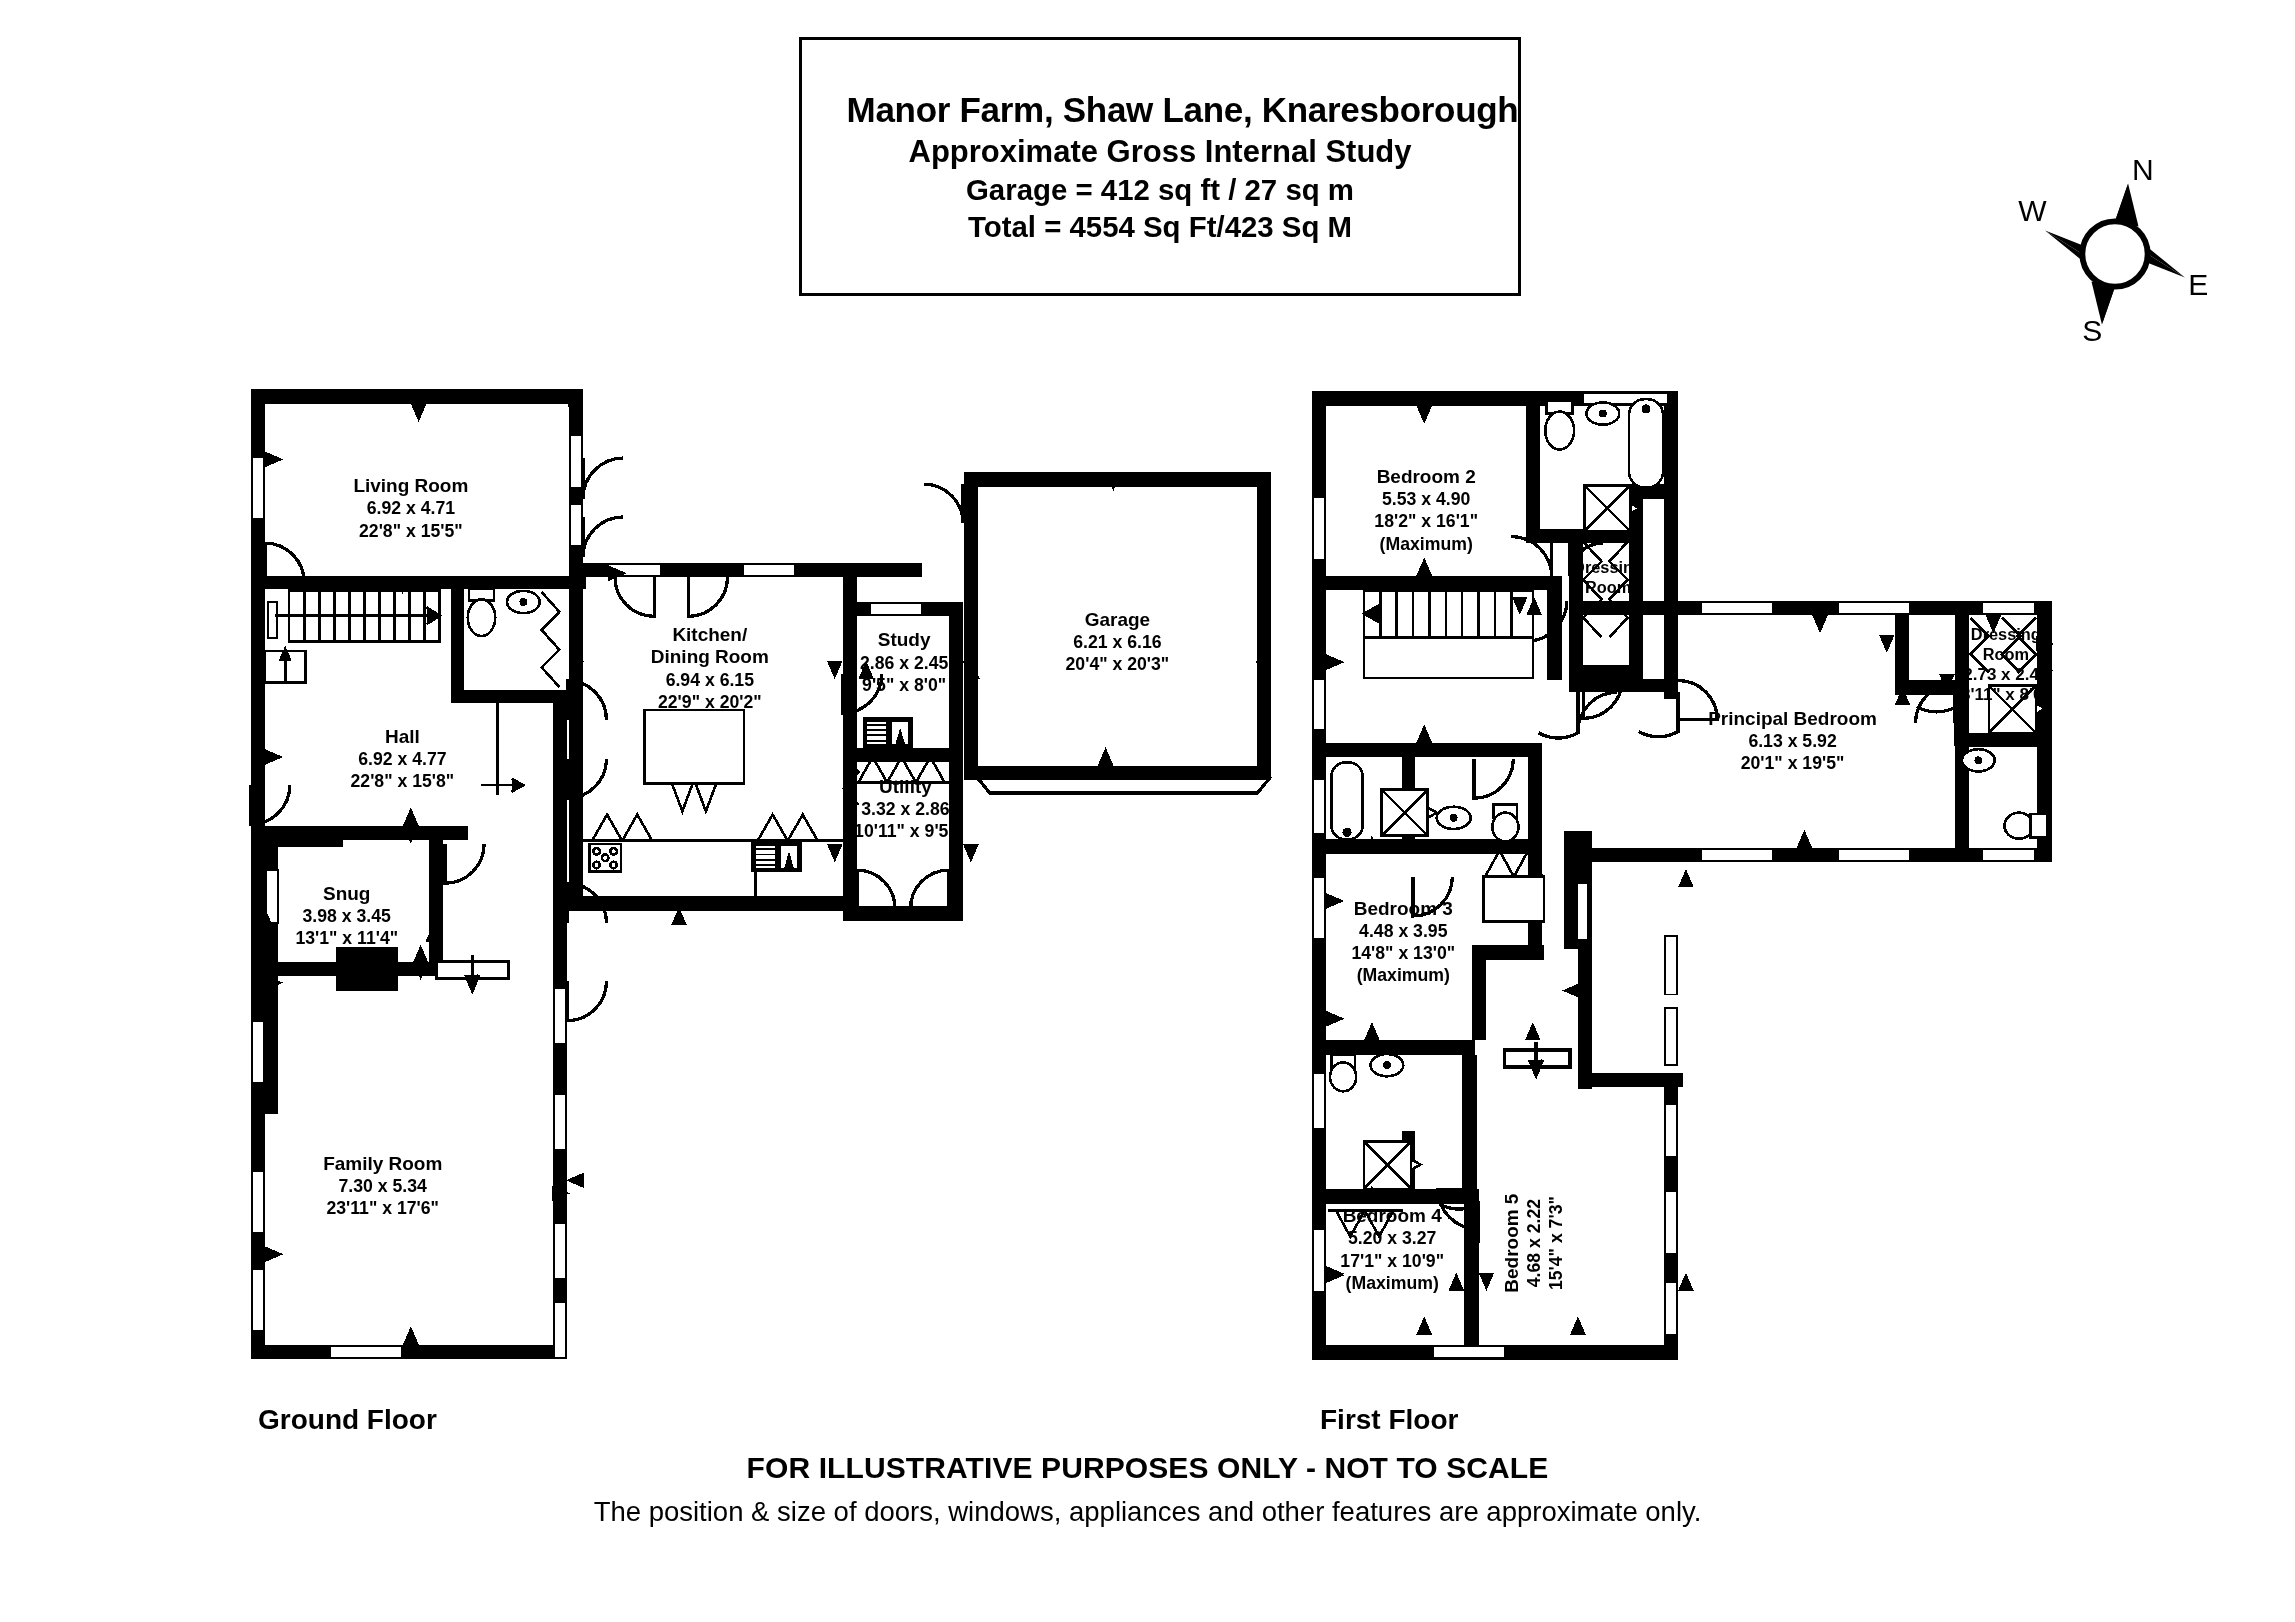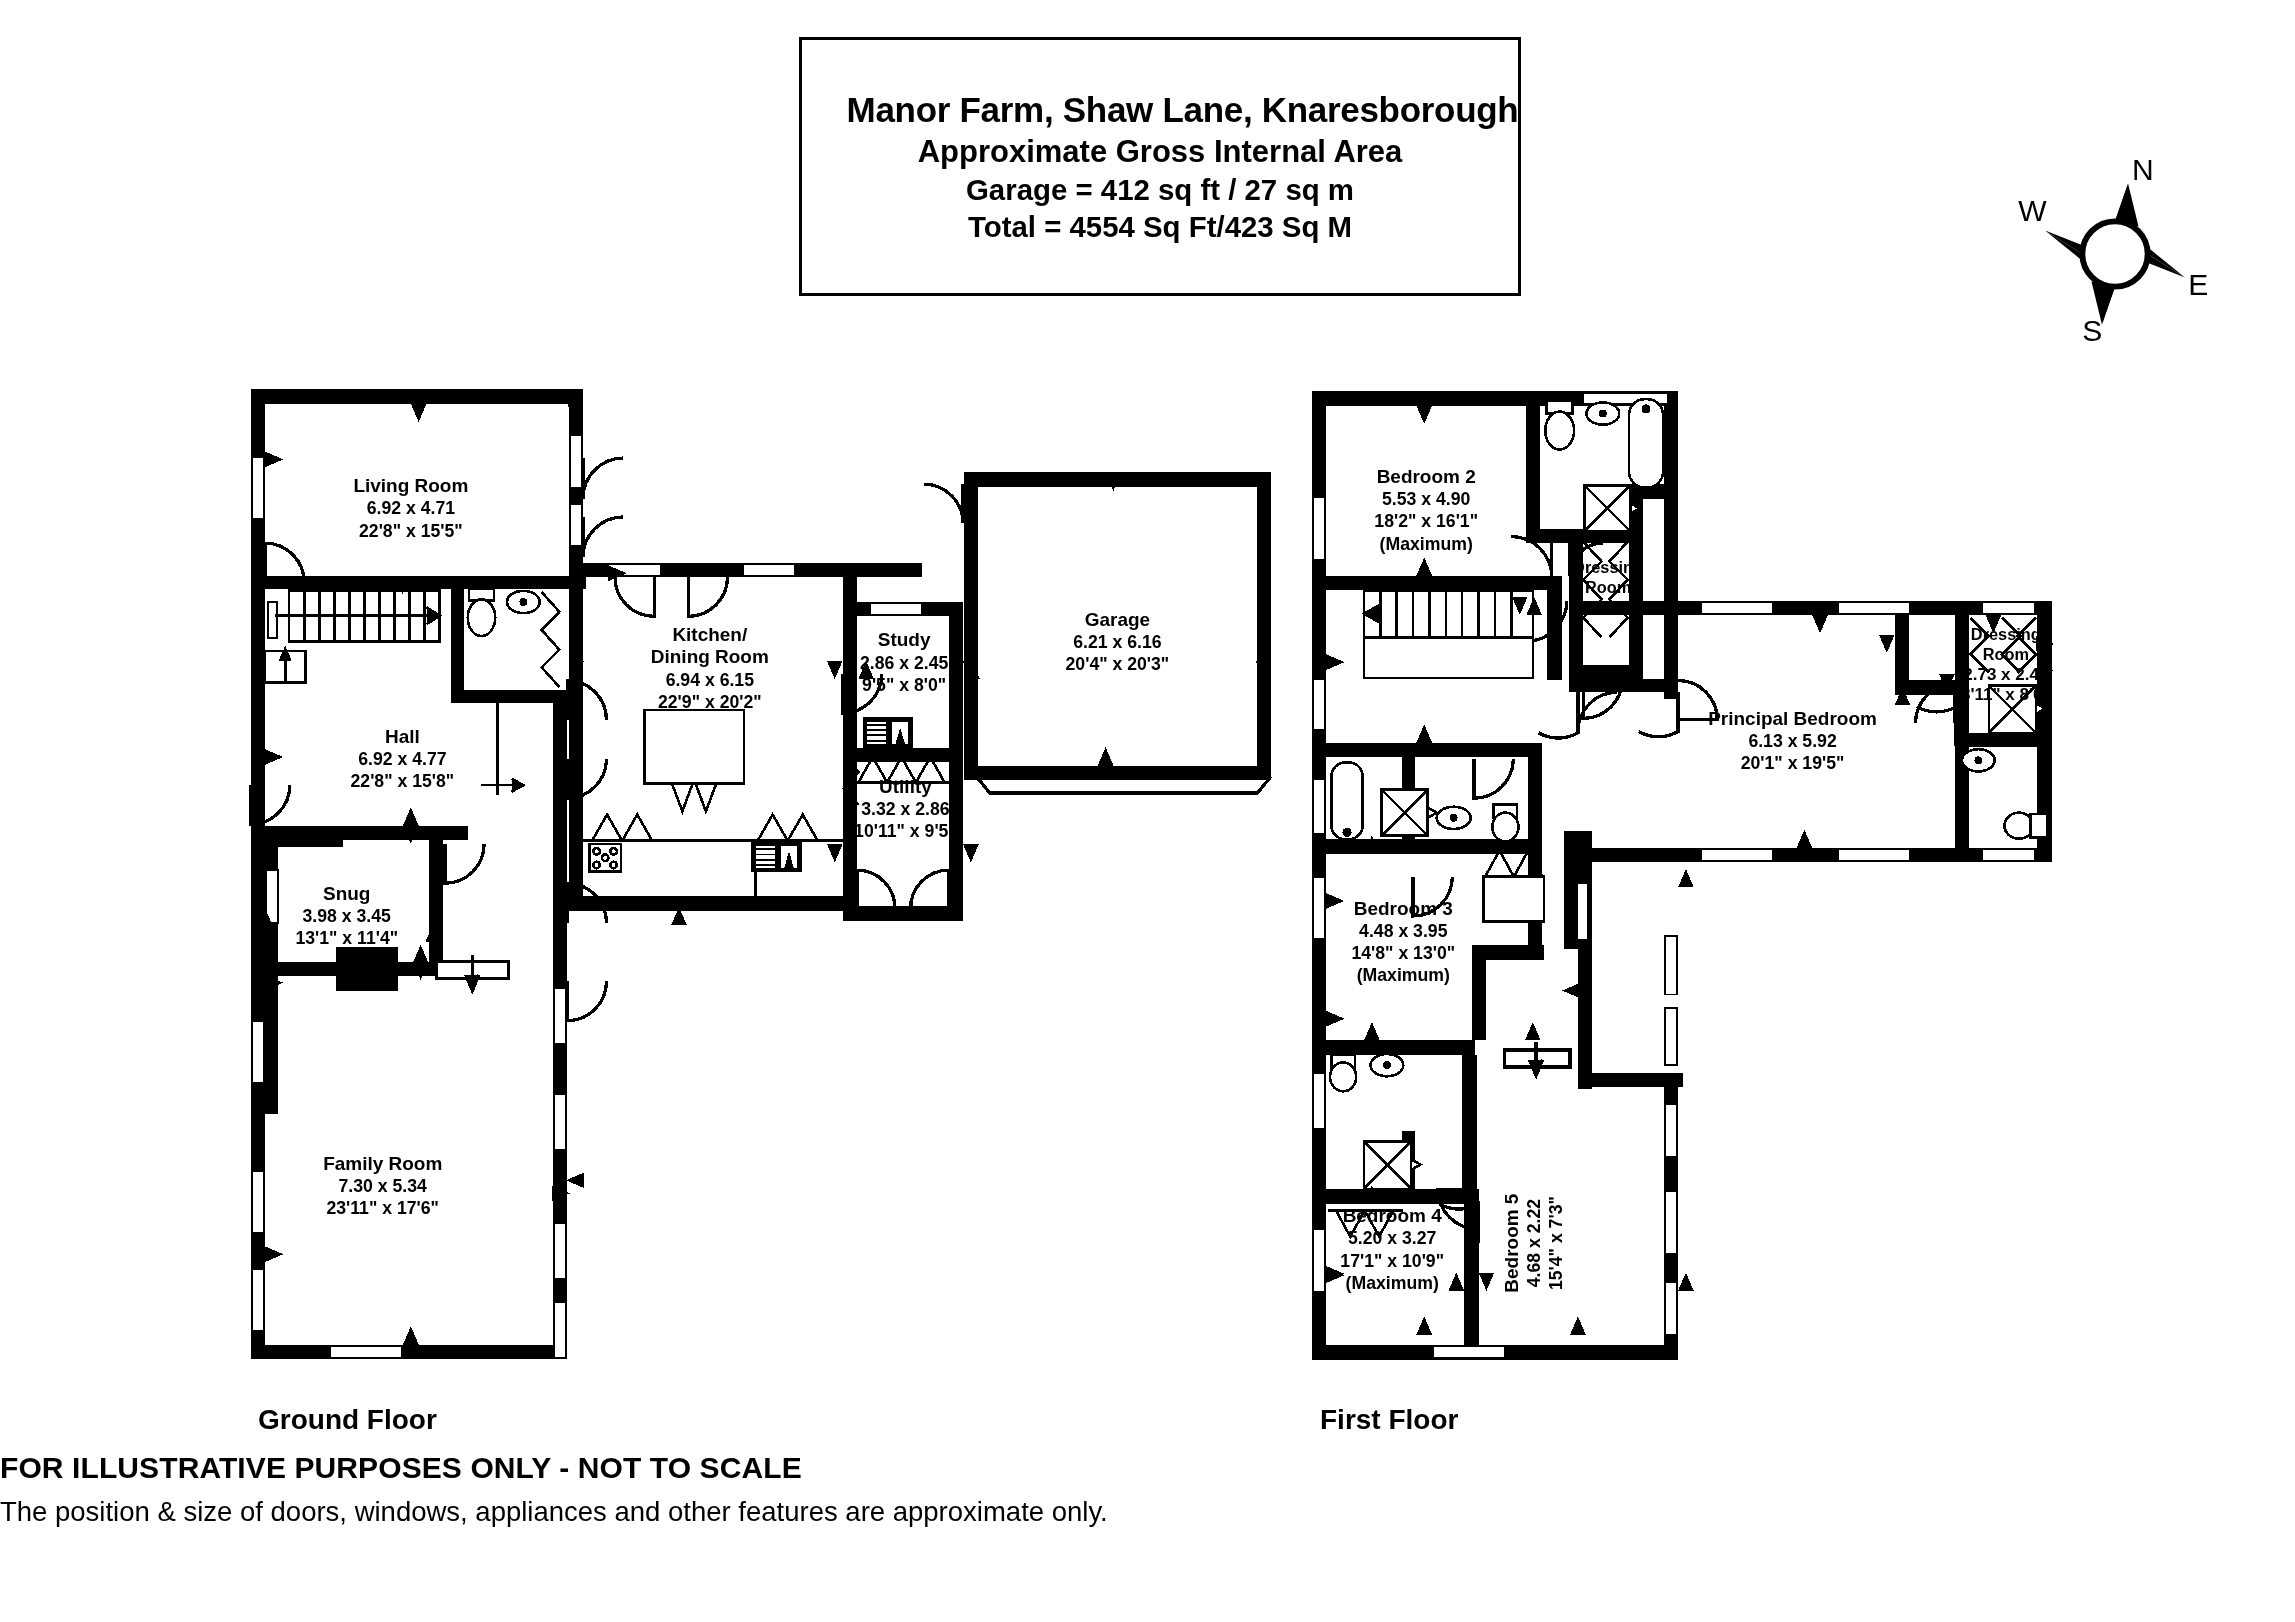--- a/index.html
+++ b/index.html
@@ -22,41 +22,41 @@
   
   #compass{position:absolute;left:2017px;top:156px;width:196px;height:196px;}
   #compass svg{display:block;}
 
   
   .floor-caption{position:absolute;font-size:28px;font-weight:bold;white-space:nowrap;}
   #cap-ground{left:258px;top:1404px;}
   #cap-first{left:1320px;top:1404px;}
 
   
-  #footer{position:absolute;left:0;top:1451px;width:2295px;text-align:left;}
+  #footer{position:absolute;left:0;top:1451px;width:2295px;text-align:center;}
   #footer .f0{font-size:30px;font-weight:bold;letter-spacing:0.1px;margin-bottom:10.5px;}
   #footer .f1{font-size:27.5px;margin-bottom:10px;}
   #footer .f2{font-size:27.5px;}
 
   
   #plan{position:absolute;left:0;top:0;width:2295px;height:1606px;font-weight:bold;}
   #plan svg{display:block;}
 
   
   .rm{font-family:"Liberation Sans","DejaVu Sans",sans-serif;font-size:27px;fill:#000;}
   .rm-n{font-size:29px;}
 </style>
 </head>
 <body>
 
 <div id="stage">
 
   <div id="title-block">
     <div class="tline t0">Manor Farm, Shaw Lane, Knaresborough</div>
-    <div class="tline t1">Approximate Gross Internal Area</div>
+    <div class="tline t1">Approximate Gross Internal Study</div>
     <div class="tline t3">Garage = 412 sq ft / 27 sq m</div>
     <div class="tline t4">Total = 4554 Sq Ft/423 Sq M</div>
   </div>
 
   <div id="compass">
     <svg width="196" height="196" viewBox="0 0 300 300">
       <g>
         <circle cx="150" cy="150" r="50" fill="none" stroke="#000" stroke-width="9"></circle>
 
         <polygon points="150,100 170,42 158,103" fill="#000"></polygon>

